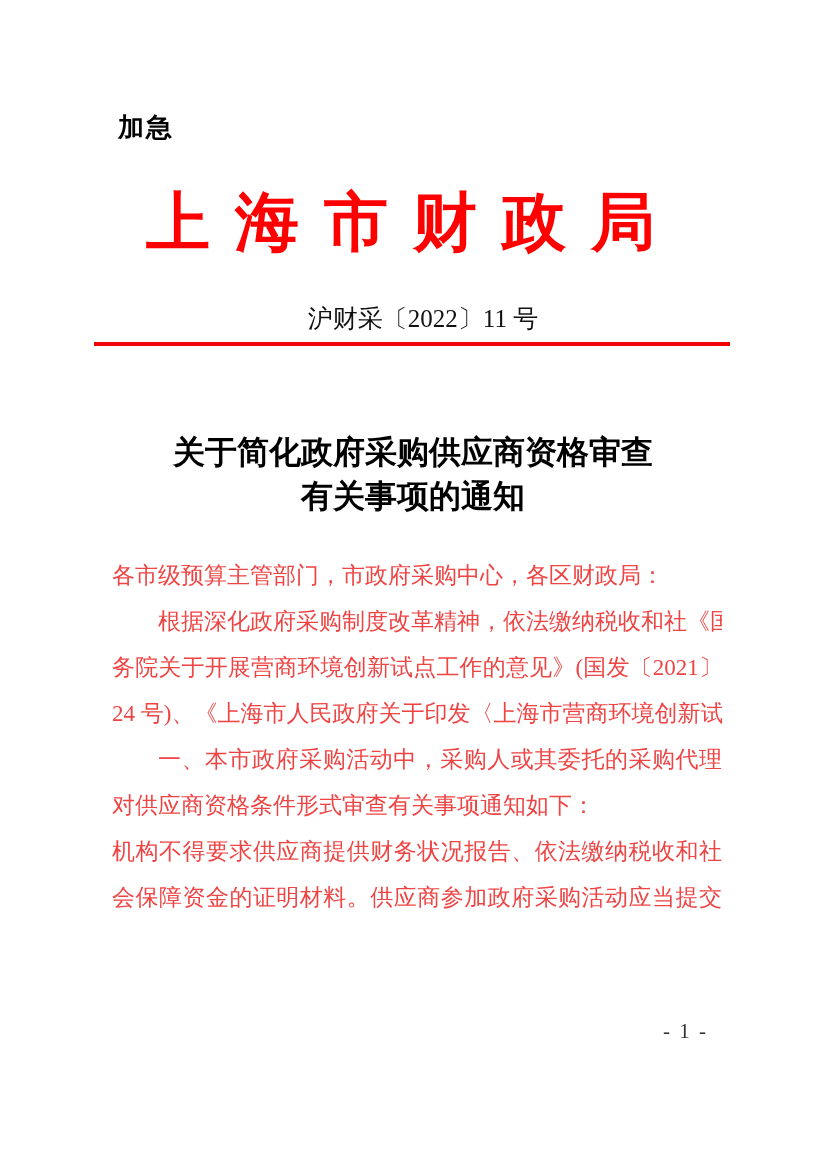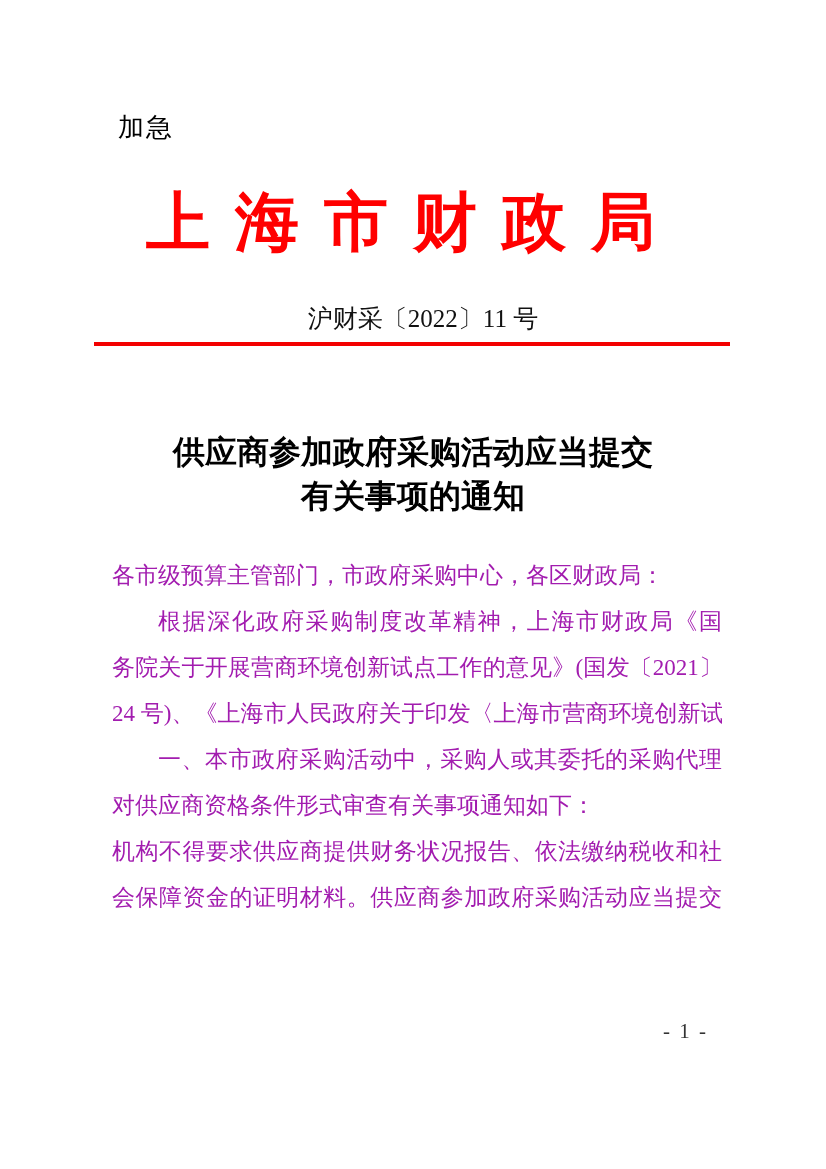--- a/index.html
+++ b/index.html
@@ -14,21 +14,21 @@
     background: #ffffff;
     overflow: hidden;
     font-family: "Liberation Serif", serif;
     color: #000;
   }
   .urgent {
     position: absolute;
     top: 112px;
     left: 118px;
     font-family: "Liberation Sans", sans-serif;
-    font-weight: normal;
+    font-weight: bold;
     font-size: 26px;
     line-height: 30px;
     color: #000000;
     letter-spacing: 2px;
   }
   .org-title {
     position: absolute;
     top: 186px;
     left: 0;
     width: 826px;
@@ -71,21 +71,21 @@
     line-height: 44px;
     color: #000000;
   }
   .body-block {
     position: absolute;
     top: 553px;
     left: 112px;
     width: 610px;
     font-family: "Liberation Serif", serif;
     font-size: 23px;
-    color: #a21caf;
+    color: #ef4444;
   }
   .bline {
     height: 46px;
     line-height: 46px;
     white-space: nowrap;
     overflow: hidden;
     text-align: left;
   }
   .bline.stretch {
     text-align: justify;
@@ -112,27 +112,27 @@
 
   <div class="urgent">加急</div>
 
   <div class="org-title" style="color: rgb(255, 0, 0);">上海市财政局</div>
 
   <div class="doc-number">沪财采〔2022〕11 号</div>
 
   <div class="red-rule" style="background: rgb(243, 0, 0);"></div>
 
   <div class="notice-title">
-    <div>供应商参加政府采购活动应当提交</div>
+    <div>关于简化政府采购供应商资格审查</div>
     <div>有关事项的通知</div>
   </div>
 
   <div class="body-block">
     <div class="bline">各市级预算主管部门，市政府采购中心，各区财政局：</div>
-    <div class="bline indent stretch">根据深化政府采购制度改革精神，上海市财政局《国</div>
+    <div class="bline indent stretch">根据深化政府采购制度改革精神，依法缴纳税收和社《国</div>
     <div class="bline stretch">务院关于开展营商环境创新试点工作的意见》(国发〔2021〕</div>
     <div class="bline stretch">24 号)、《上海市人民政府关于印发〈上海市营商环境创新试</div>
     <div class="bline indent stretch">一、本市政府采购活动中，采购人或其委托的采购代理</div>
     <div class="bline">对供应商资格条件形式审查有关事项通知如下：</div>
     <div class="bline stretch">机构不得要求供应商提供财务状况报告、依法缴纳税收和社</div>
     <div class="bline stretch">会保障资金的证明材料。供应商参加政府采购活动应当提交</div>
   </div>
 
   <div class="page-number">- 1 -</div>
 

